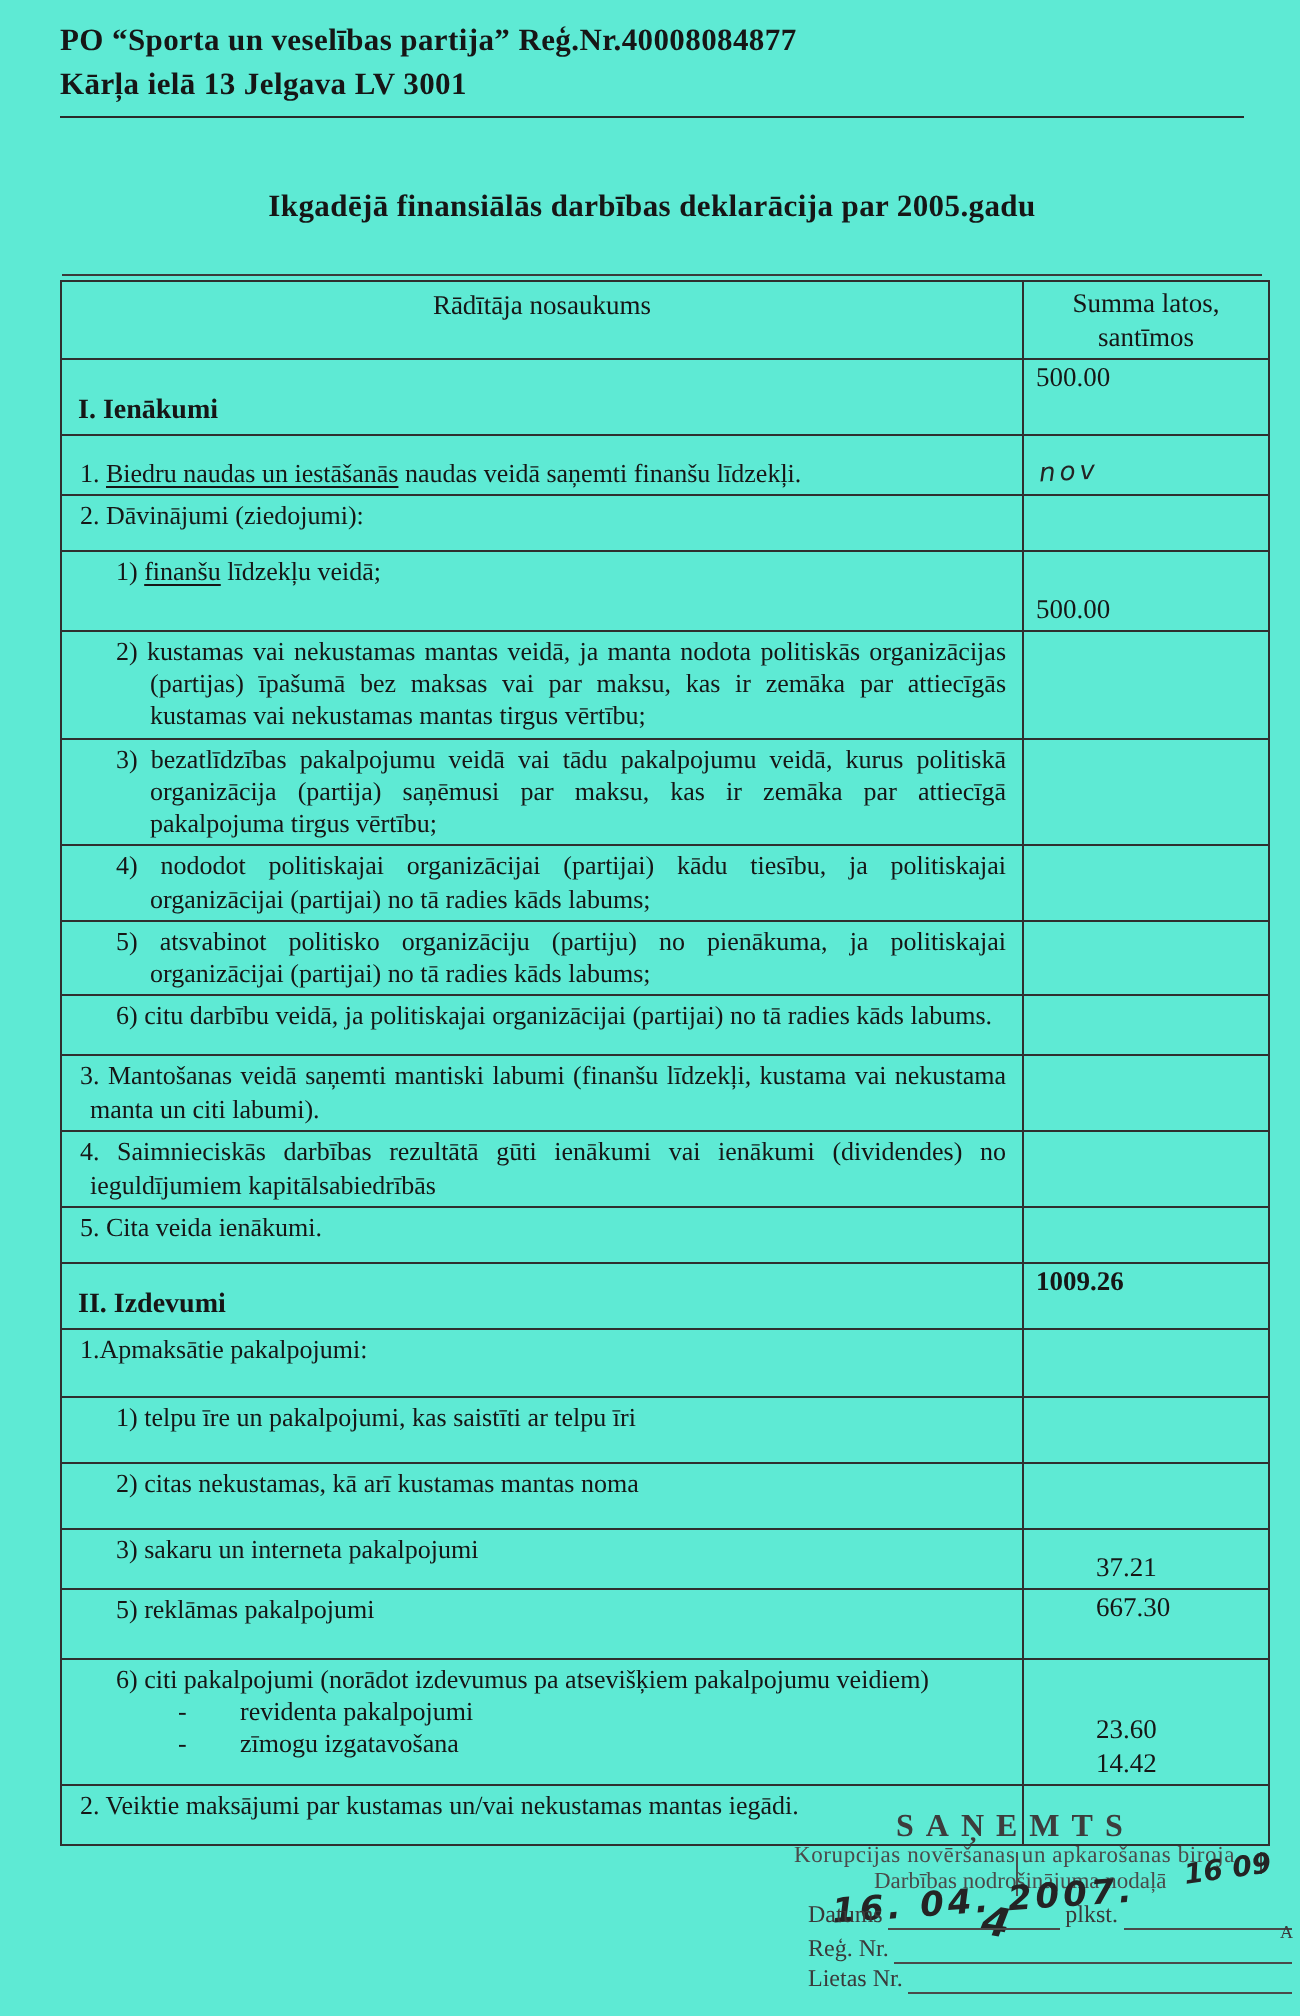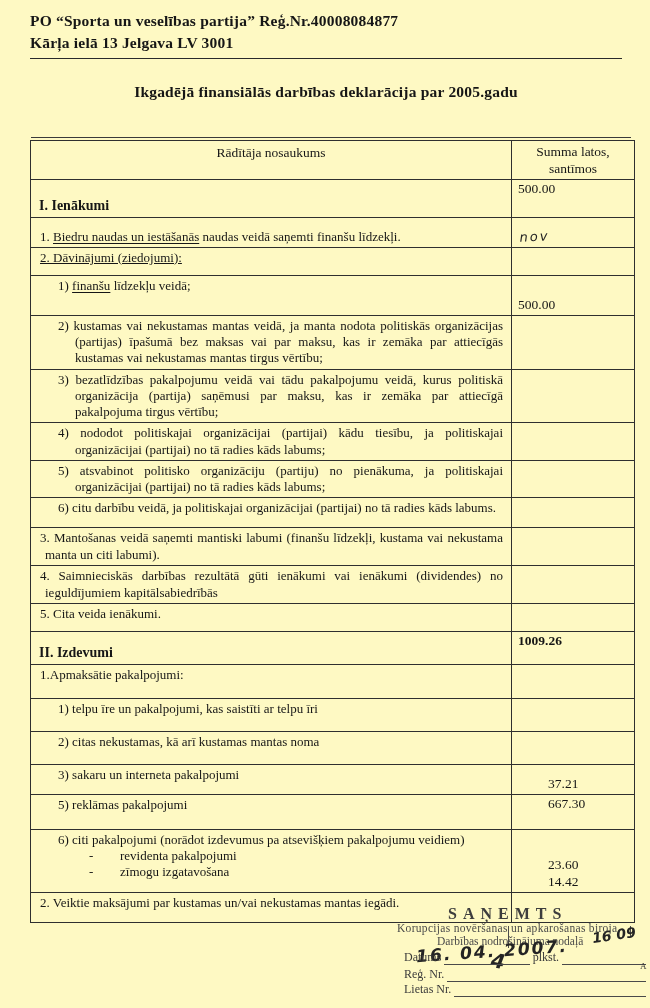--- a/index.html
+++ b/index.html
@@ -1,30 +1,30 @@
 <!DOCTYPE html>
 <html><head>
 <meta charset="utf-8">
 <style>
   html, body { margin:0; padding:0; background:#ffffff; }
   .page {
     position: relative;
     width: 650px;
     height: 1008px;
-    background: #fef9c3;
+    background: #5eead4;
     font-family: "Liberation Serif", "DejaVu Serif", serif;
     color: #161616;
     overflow: hidden;
   }
 
   
   .doc-header { position:absolute; top:10px; left:30px; width:592px; }
   .org-line { font-weight:bold; font-size:15.5px; line-height:1.4; letter-spacing:0.2px; }
   .header-rule { border:none; border-top:1.6px solid #2a2a2a; margin:5px 0 0 0; width:592px; height:0; }
-  .doc-title { text-align:center; font-weight:bold; font-size:15.5px; margin-top:24px; letter-spacing:0.2px; }
+  .doc-title { text-align:center; font-weight:bold; font-size:15.5px; margin-top:36px; letter-spacing:0.2px; }
 
   
   .table-topline { position:absolute; top:137px; left:31px; width:600px; height:1px; background:#3a3a3a; }
   .decl-table {
     position:absolute; top:140px; left:30px; width:602px;
     border-collapse:collapse; table-layout:fixed;
   }
   .decl-table th, .decl-table td { border:1.4px solid #2f2f2f; }
   .decl-table thead tr { height:36px; }
   th.col-name { width:478px; font-weight:normal; font-size:13.5px; text-align:center; vertical-align:top; padding-top:4px; }
@@ -103,21 +103,21 @@
           </td>
         </tr>
         <tr style="height: 30px;">
           <td class="lc ind1" style="vertical-align: bottom;">
             <div class="lab">1. <u>Biedru naudas un iestāšanās</u> naudas veidā saņemti finanšu līdzekļi.</div>
           </td>
           <td class="vc" style="vertical-align: bottom;">
             <div class="hand handval">nov</div>
           </td>
         </tr>
-        <tr style="height: 28px; text-decoration: underline;">
+        <tr style="height: 28px;">
           <td class="lc ind1">
             <div class="lab">2. Dāvinājumi (ziedojumi):</div>
           </td>
           <td class="vc"></td>
         </tr>
         <tr style="height: 40px;">
           <td class="lc ind2">
             <div class="lab">1) <u>finanšu</u> līdzekļu veidā;</div>
           </td>
           <td class="vc" style="vertical-align: bottom;">

